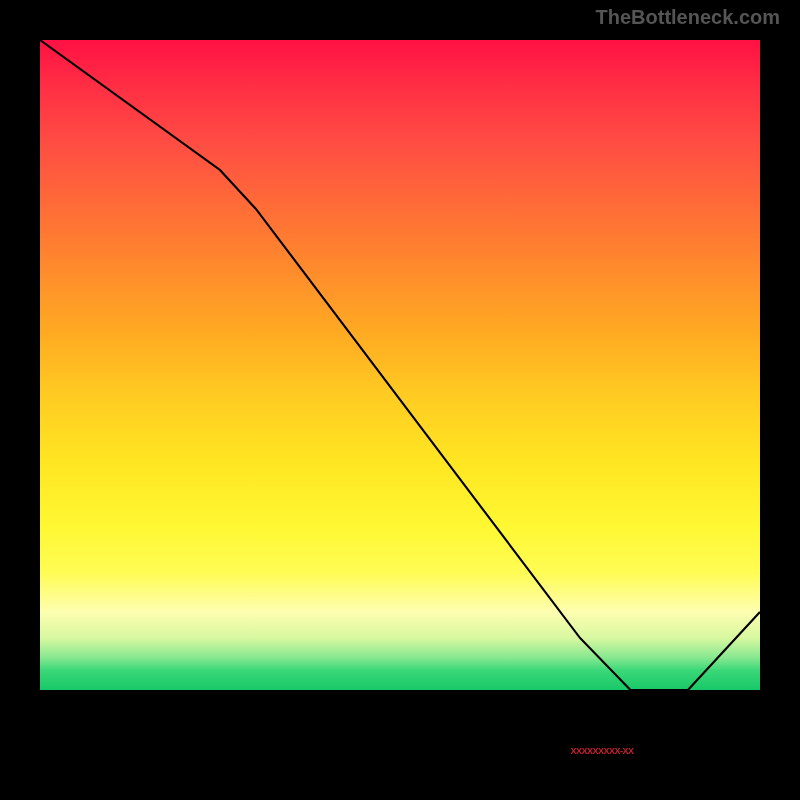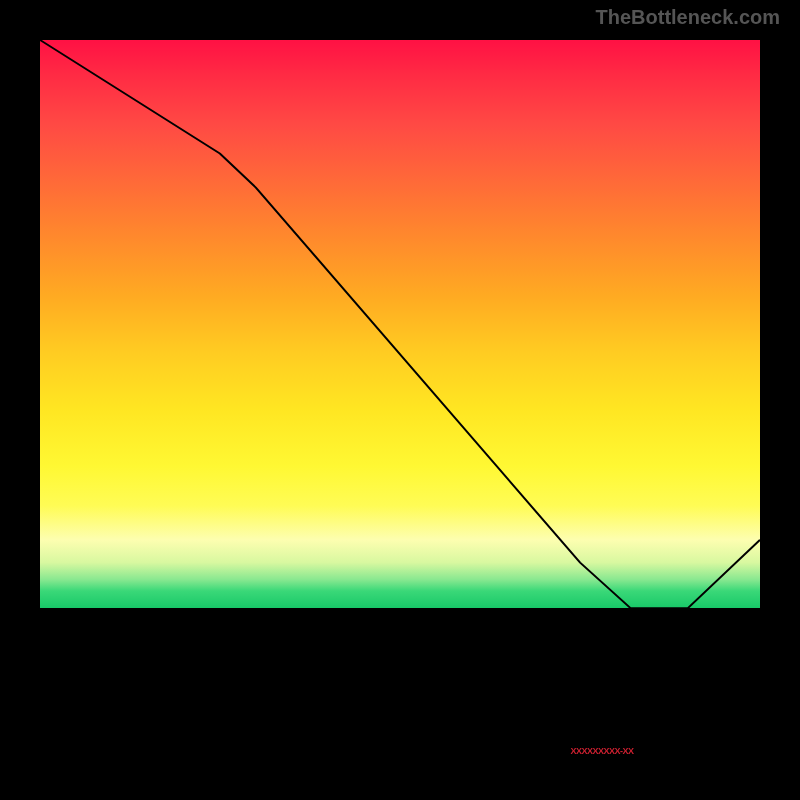--- a/index.html
+++ b/index.html
@@ -17,21 +17,21 @@
     right: 20px;
     color: #555;
     font-size: 20px;
     font-weight: bold;
   }
   .plot-area {
     position: absolute;
     left: 40px;
     top: 40px;
     width: 720px;
-    height: 568px;
+    height: 650px;
   }
   .gradient-bg {
     position: absolute;
     left: 0;
     top: 0;
     width: 100%;
     height: 100%;
     background: linear-gradient(to bottom,
       #ff1144 0%,
       #ff2a44 6%,

